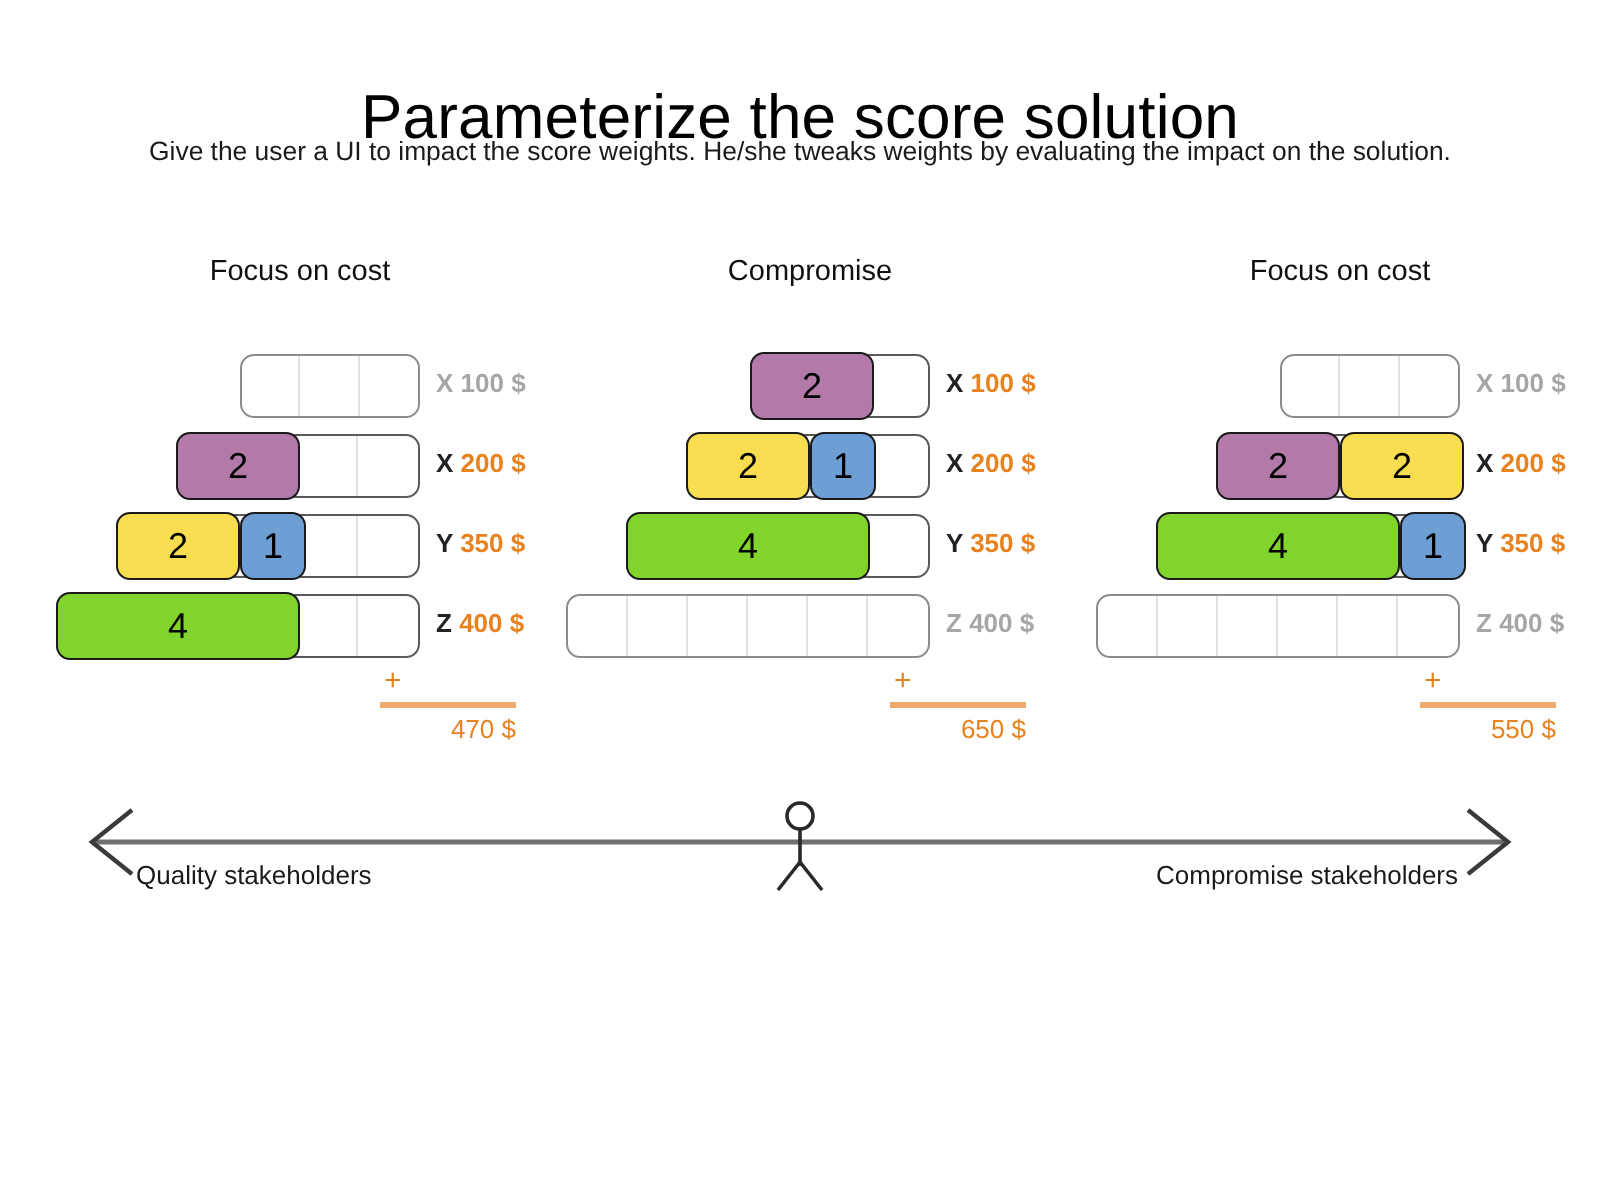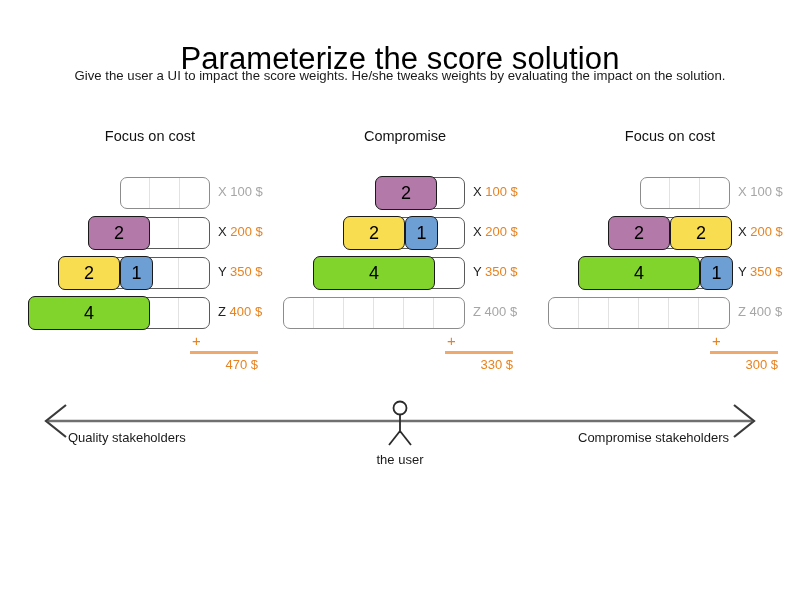--- a/index.html
+++ b/index.html
@@ -106,20 +106,21 @@
   .block.yellow { background: #f7dd4f; }
   .block.blue   { background: #6d9ed4; }
   .block.green  { background: #80d42c; }
 
   
   .row-label {
     position: absolute;
     top: 11px;
     font-size: 13px;
     white-space: nowrap;
+    font-weight: bold;
   }
   .row-label .letter { color: #222222; }
   .row-label .price  { color: #e8821e; }
   .row-label.muted .letter,
   .row-label.muted .price { color: #a6a6a6; }
 
   
   .total {
     position: absolute;
     font-size: 13px;
@@ -276,21 +277,21 @@
             <div class="cell" style="width: 16.6667%;"></div>
             <div class="cell" style="width: 16.6667%;"></div>
             <div class="cell" style="width: 16.6667%;"></div>
           </div>
           <div class="row-label muted" style="left: 198px;"><span class="letter">Z</span> <span class="price">400 $</span></div>
         </div>
       </div>
       <div class="total" style="left: 170px; top: 207px; width: 68px;">
         <span class="plus">+</span>
         <span class="rule"></span>
-        <span class="amount">330 $</span>
+        <span class="amount">650 $</span>
       </div>
     </div>
     <div class="scenario" style="left: 540px; width: 260px;">
       <div class="scenario-title">Focus on cost</div>
       <div class="rows">
         <div class="row" style="height: 40px;">
           <div class="track" style="left: 100px; width: 90px;">
             <div class="cell" style="width: 33.3333%;"></div>
             <div class="cell" style="width: 33.3333%;"></div>
             <div class="cell" style="width: 33.3333%;"></div>
@@ -328,21 +329,21 @@
             <div class="cell" style="width: 16.6667%;"></div>
             <div class="cell" style="width: 16.6667%;"></div>
             <div class="cell" style="width: 16.6667%;"></div>
           </div>
           <div class="row-label muted" style="left: 198px;"><span class="letter">Z</span> <span class="price">400 $</span></div>
         </div>
       </div>
       <div class="total" style="left: 170px; top: 207px; width: 68px;">
         <span class="plus">+</span>
         <span class="rule"></span>
-        <span class="amount">300 $</span>
+        <span class="amount">550 $</span>
       </div>
     </div>
   </div>
 
 <div id="axis-wrap">
   <svg width="800" height="100" viewBox="0 0 800 100">
 
     <line x1="48" y1="26" x2="752" y2="26" stroke="#707070" stroke-width="2.4"></line>
 
     <polyline points="66,10 46,26 66,42" fill="none" stroke="#3a3a3a" stroke-width="2.2"></polyline>
@@ -355,14 +356,13 @@
       <line x1="400" y1="36" x2="389" y2="50" stroke="#2a2a2a" stroke-width="1.8"></line>
       <line x1="400" y1="36" x2="411" y2="50" stroke="#2a2a2a" stroke-width="1.8"></line>
     </g>
   </svg>
 </div>
 
 <div class="axis-label" id="axis-label-left">Quality stakeholders</div>
 <div class="axis-label" id="axis-label-right">Compromise stakeholders</div>
 
 <div id="user-caption">
-  <div>the user</div>
 </div>
 
 </body></html>

